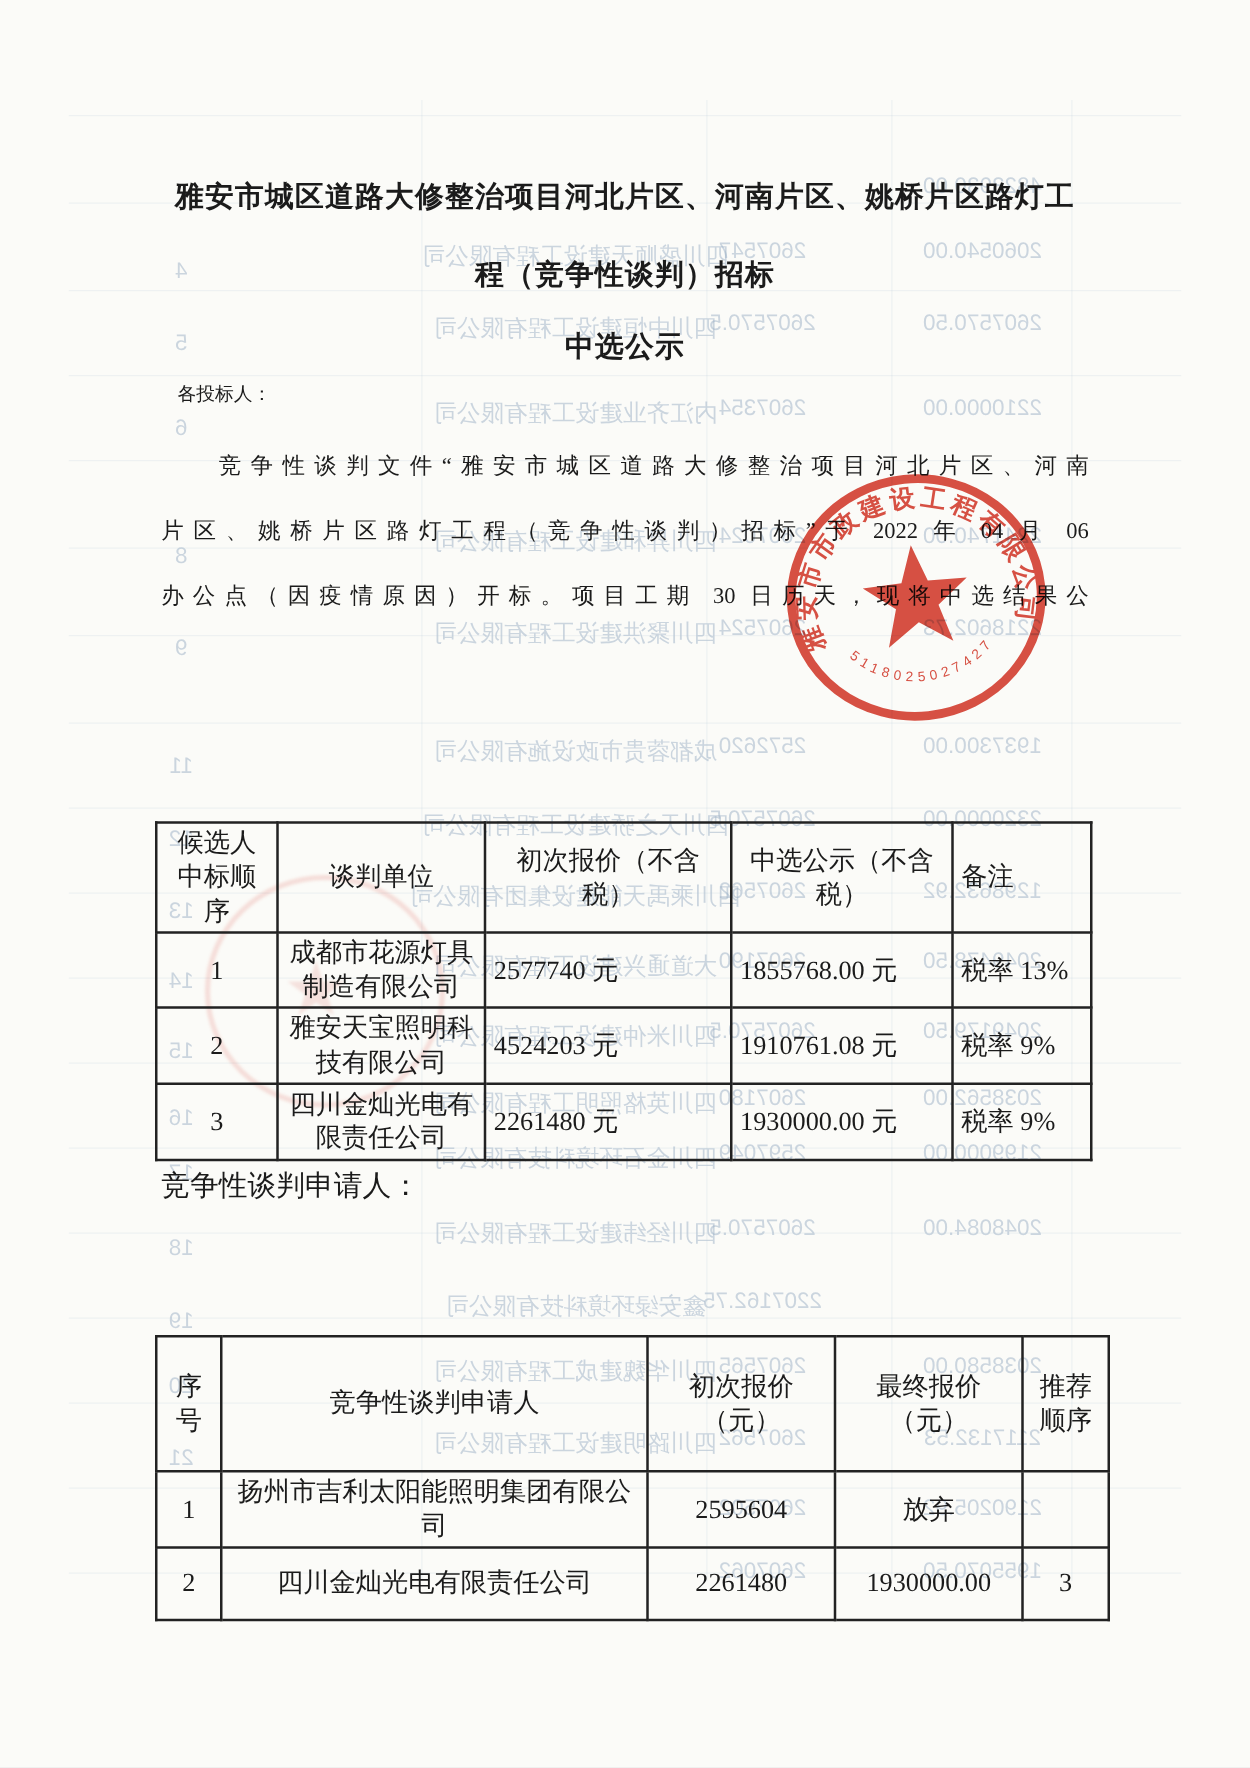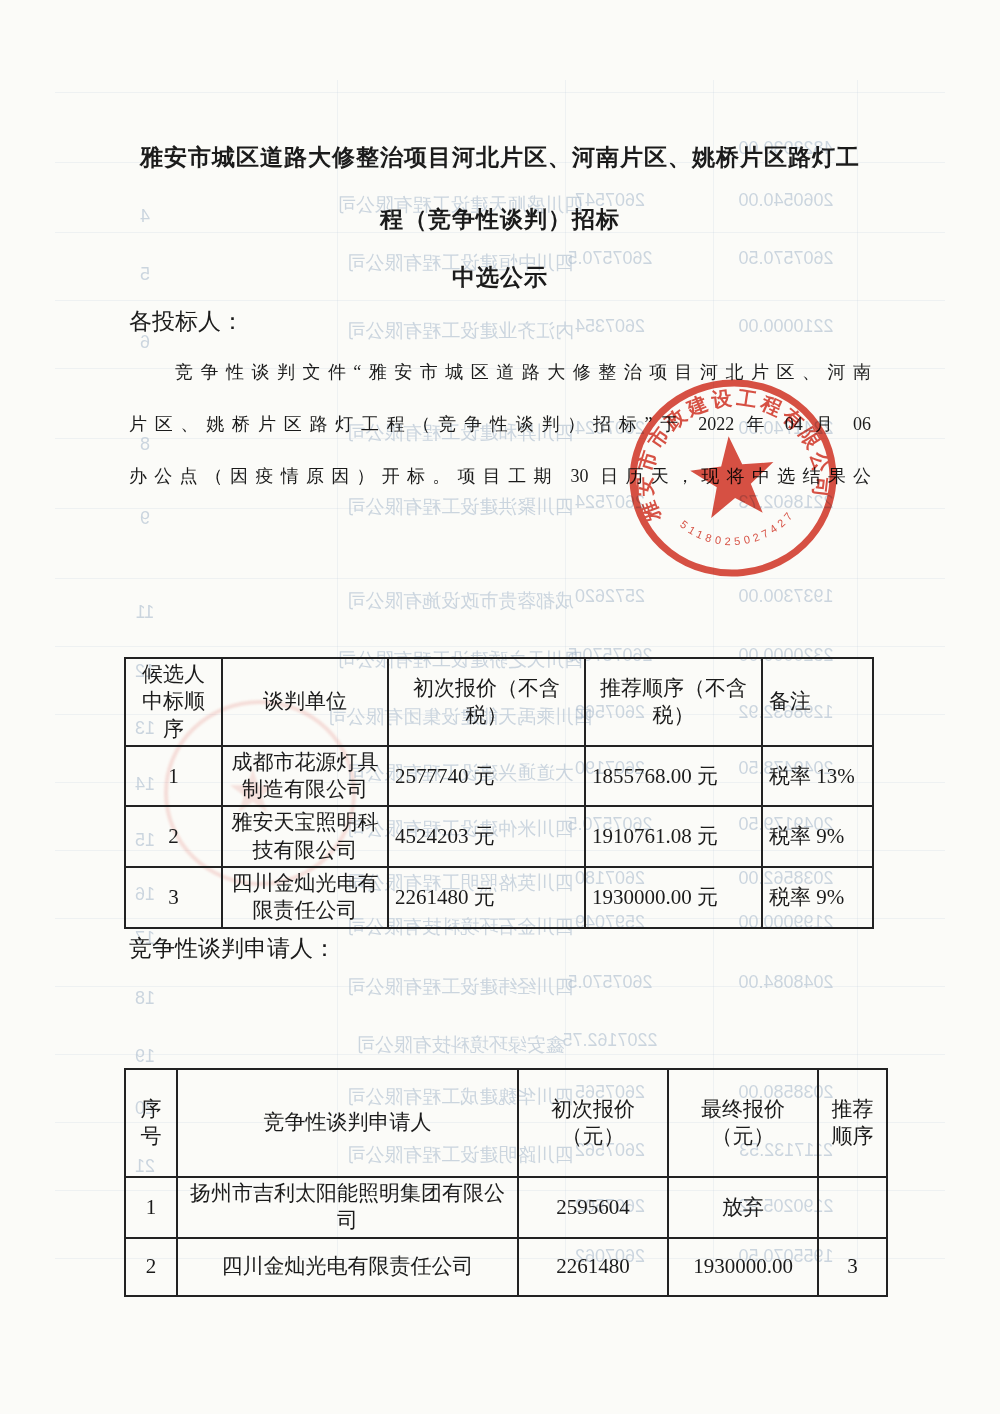--- a/index.html
+++ b/index.html
@@ -8,21 +8,21 @@
   
   .bleed-layer{position:absolute;inset:0;pointer-events:none;}
   .bleed-item{position:absolute;transform:scaleX(-1);color:#9cb0c6;opacity:.5;
         font-size:18px;text-align:center;filter:blur(.4px);white-space:nowrap;
         font-family:"Liberation Sans","DejaVu Sans",sans-serif;}
   .bleed-item.cjk{font-size:19px;font-family:"Liberation Serif","DejaVu Serif",serif;}
   .gline{position:absolute;background:#b9c6d6;opacity:.18;}
   
   .title-line{position:absolute;left:0;width:1000px;text-align:center;font-weight:bold;
         font-size:23px;letter-spacing:1px;font-family:"Liberation Sans","DejaVu Sans",sans-serif;}
-  .salutation{position:absolute;left:129px;top:306px;font-size:23px;}
+  .salutation{position:absolute;left:142px;top:306px;font-size:15px;}
   .para{position:absolute;left:129px;top:346px;width:742px;font-size:18px;}
   .para .ln{line-height:52px;height:52px;text-align:justify;text-align-last:justify;}
   .para .ln.indent{padding-left:46px;}
   .para .ln.last{text-align-last:left;}
   .section-title{position:absolute;left:129px;top:933px;font-size:23px;}
   
   table.doc{position:absolute;border-collapse:collapse;table-layout:fixed;font-size:21px;}
   table.doc td{border:2px solid #222;vertical-align:middle;padding:2px 6px;line-height:1.3;
         overflow:hidden;}
   td.c{text-align:center;}
@@ -160,21 +160,21 @@
         <col style="width:166px">
         <col style="width:197px">
         <col style="width:177px">
         <col style="width:111px">
       </colgroup>
     <tbody>
         <tr>
       <td class="c">候选人中标顺序</td>
       <td class="c">谈判单位</td>
       <td class="c">初次报价（不含税）</td>
-      <td class="c">推荐顺序（不含税）</td>
+      <td class="c">中选公示（不含税）</td>
       <td class="l">备注</td>
     </tr>
     <tr>
       <td class="c">1</td>
       <td class="c">成都市花源灯具制造有限公司</td>
       <td class="l">2577740 元</td>
       <td class="l">1855768.00 元</td>
       <td class="l">税率 13%</td>
     </tr>
     <tr>

